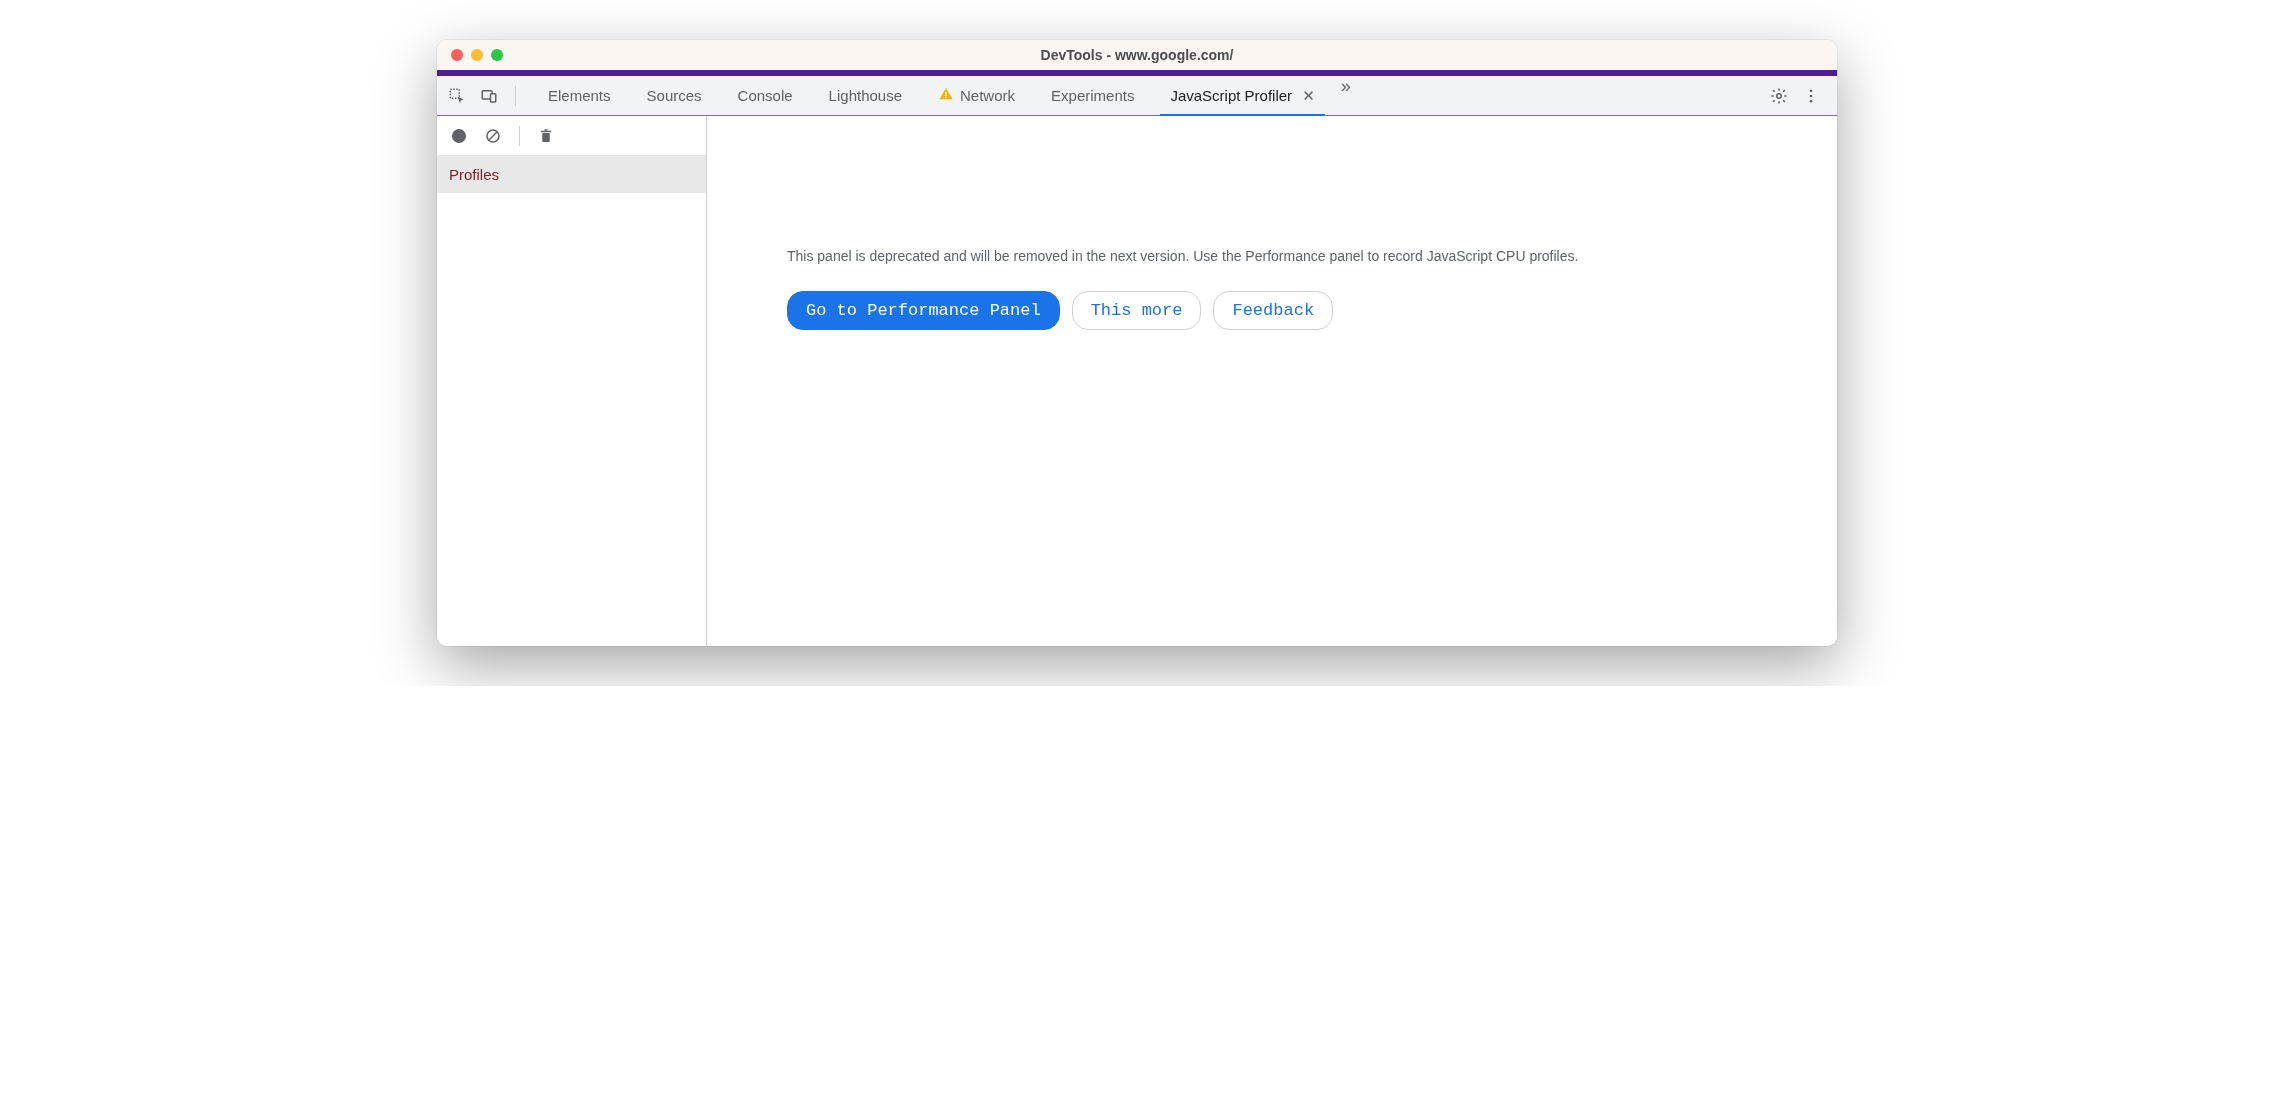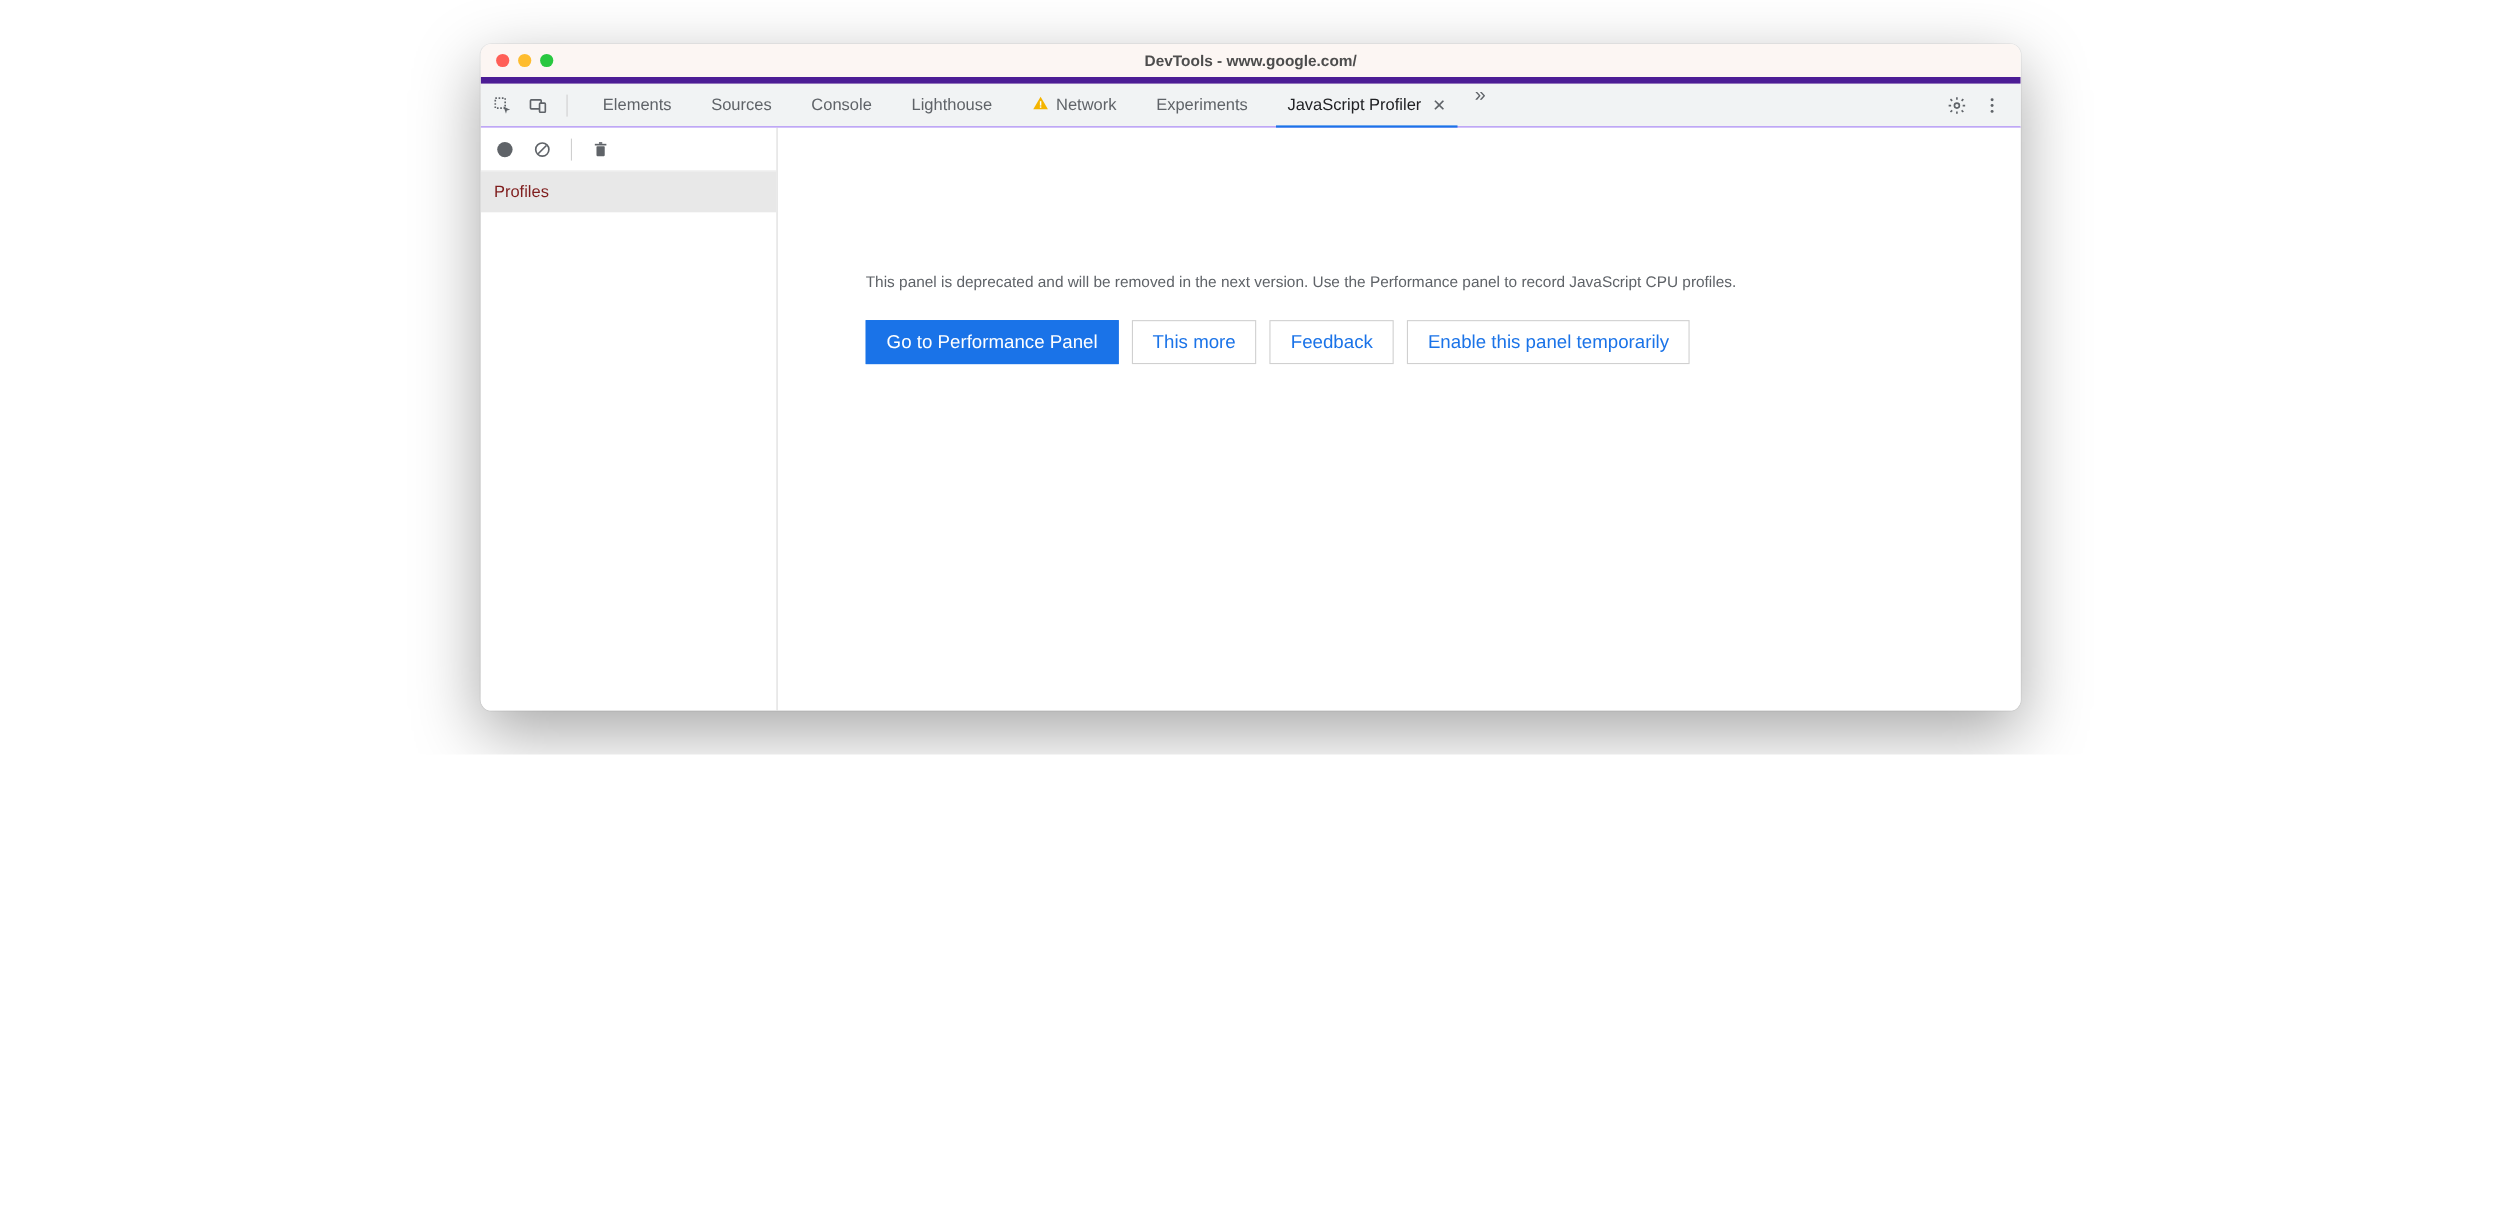--- a/index.html
+++ b/index.html
@@ -148,26 +148,27 @@
       margin-bottom: 24px;
     }
     .button-row {
       display: flex;
       gap: 12px;
       margin-top: 18px;
     }
     .btn {
       font-size: 17px;
       padding: 9px 18px;
-      border-radius: 0;
+      border-radius: 16px;
       border: 1px solid #d0d0d0;
       background: #fff;
       color: #1a73e8;
       font-weight: 500;
       cursor: pointer;
+      font-family: Liberation Mono, monospace;
     }
     .btn.primary {
       background: #1a73e8;
       border-color: #1a73e8;
       color: #fff;
     }
   </style>
 </head>
 <body>
 
@@ -272,18 +273,17 @@
     </div>
 
     <div class="main">
       <div class="message">
         <p>This panel is deprecated and will be removed in the next version. Use the Performance panel to record JavaScript CPU profiles.</p>
       </div>
       <div class="button-row">
         <button class="btn primary">Go to Performance Panel</button>
         <button class="btn">This more</button>
         <button class="btn">Feedback</button>
-        <button class="btn">Enable this panel temporarily</button>
       </div>
     </div>
   </div>
 
 </div>
 
 </body></html>

